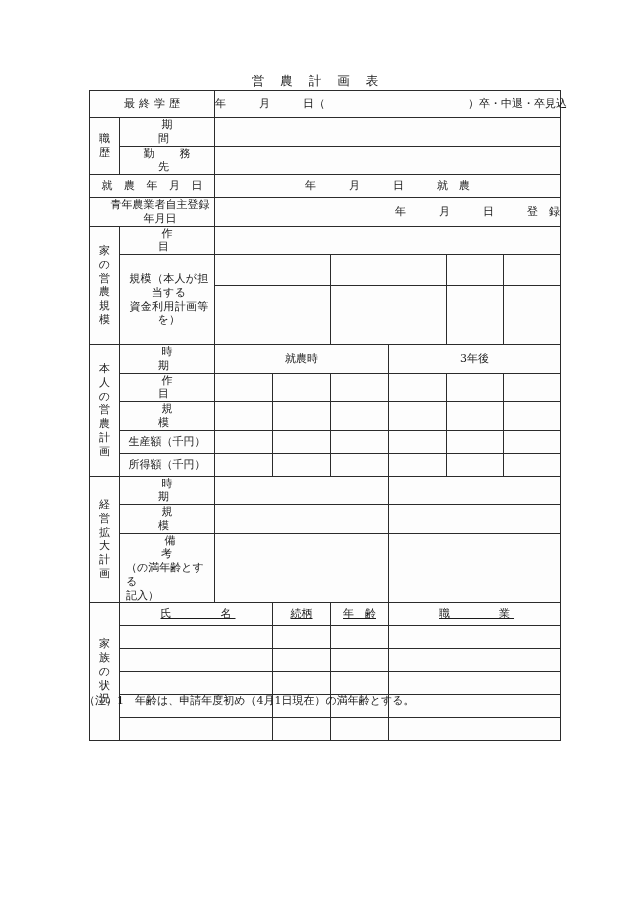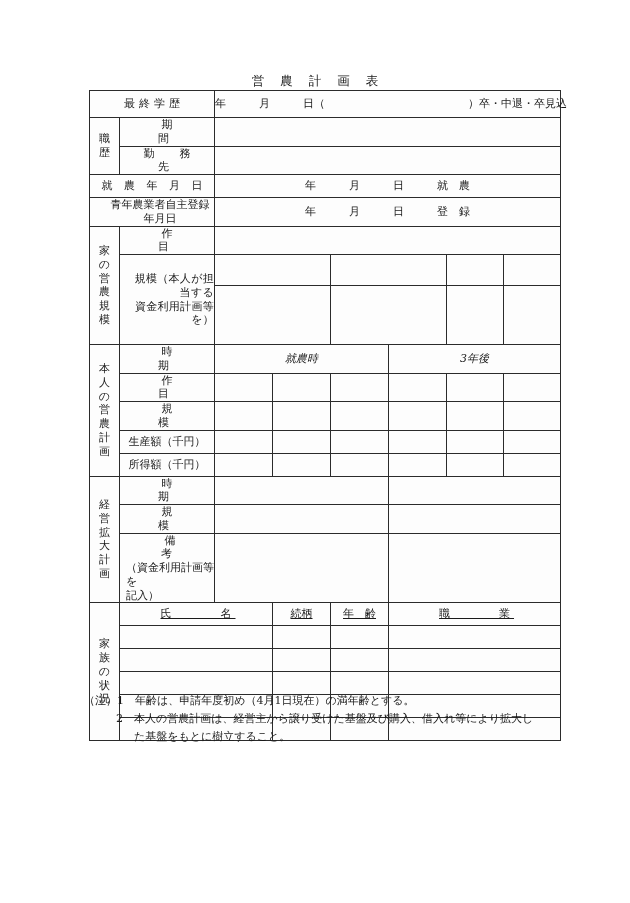--- a/index.html
+++ b/index.html
@@ -70,33 +70,32 @@
   }
   .rowlabel.sp1 {
     letter-spacing: 7px;
     text-indent: 7px;
   }
   .rowlabel.sp-wide {
     letter-spacing: 4px;
     text-indent: 4px;
   }
   .rowlabel.leftish {
-    text-align: right;
+    text-align: center;
     padding-left: 4px;
     letter-spacing: 0.3px;
   }
   .rowlabel.tight {
     letter-spacing: 0px;
     padding-left: 16px;
   }
   .data-left {
     text-align: left;
     padding: 3px 0 3px 6px;
     font-size: 11px;
-    font-style: italic;
   }
   .date-line {
     font-size: 11px;
     padding: 3px 6px;
     text-align: right;
     white-space: pre;
   }
   .blank { }
 
   .h-tall { height: 26px; }
@@ -161,21 +160,21 @@
         <td class="blank h-std" colspan="6"></td>
       </tr>
 
       <tr>
         <td class="rowlabel sp-wide h-std" colspan="2">就 農 年 月 日</td>
         <td class="date-line h-std" colspan="6" style="">年　　　月　　　日　　　就　農</td>
       </tr>
 
       <tr>
         <td class="rowlabel tight h-std" colspan="2">青年農業者自主登録年月日</td>
-        <td class="date-line h-std" colspan="6" style="text-align:center">年　　　月　　　日　　　登　録</td>
+        <td class="date-line h-std" colspan="6" style="text-align:right">年　　　月　　　日　　　登　録</td>
       </tr>
 
       <tr>
         <td class="vlabel" rowspan="3">
           <span>家</span>
           <span>の</span>
           <span>営</span>
           <span>農</span>
           <span>規</span>
           <span>模</span>
@@ -273,21 +272,21 @@
 
       <tr>
         <td class="rowlabel sp1 h-std">規　　　模</td>
         <td class="blank h-std" colspan="3"></td>
         <td class="blank h-std" colspan="3"></td>
       </tr>
 
       <tr>
         <td class="rowlabel" style="height:48px; text-align:left; padding-left:6px">
           <div style="text-align:center; letter-spacing:7px; text-indent:7px">備　　　考</div>
-          <div>（資金利用計画等を</div>
+          <div>（の満年齢とする</div>
           <div>記入）</div>
         </td>
         <td class="blank" colspan="3"></td>
         <td class="blank" colspan="3"></td>
       </tr>
 
       <tr>
         <td class="vlabel" rowspan="6">
           <span>家</span>
           <span>族</span>
@@ -330,16 +329,15 @@
         <td class="blank h-fam"></td>
         <td class="blank h-fam"></td>
         <td class="blank h-fam" colspan="3"></td>
       </tr>
 
     </tbody>
   </table>
 
   <div class="notes">
     <div class="note-row note-1"><span>（注）</span><span>1</span>　<span>年齢は、申請年度初め（4月1日現在）の満年齢とする。</span></div>
-    <div class="note-row note-2"><span>2</span>　<span>本人の営農計画は、経営主から譲り受けた基盤及び購入、借入れ等により拡大し</span><span class="cont">た基盤をもとに樹立すること。</span></div>
   </div>
 
 </div>
 
 </body></html>

